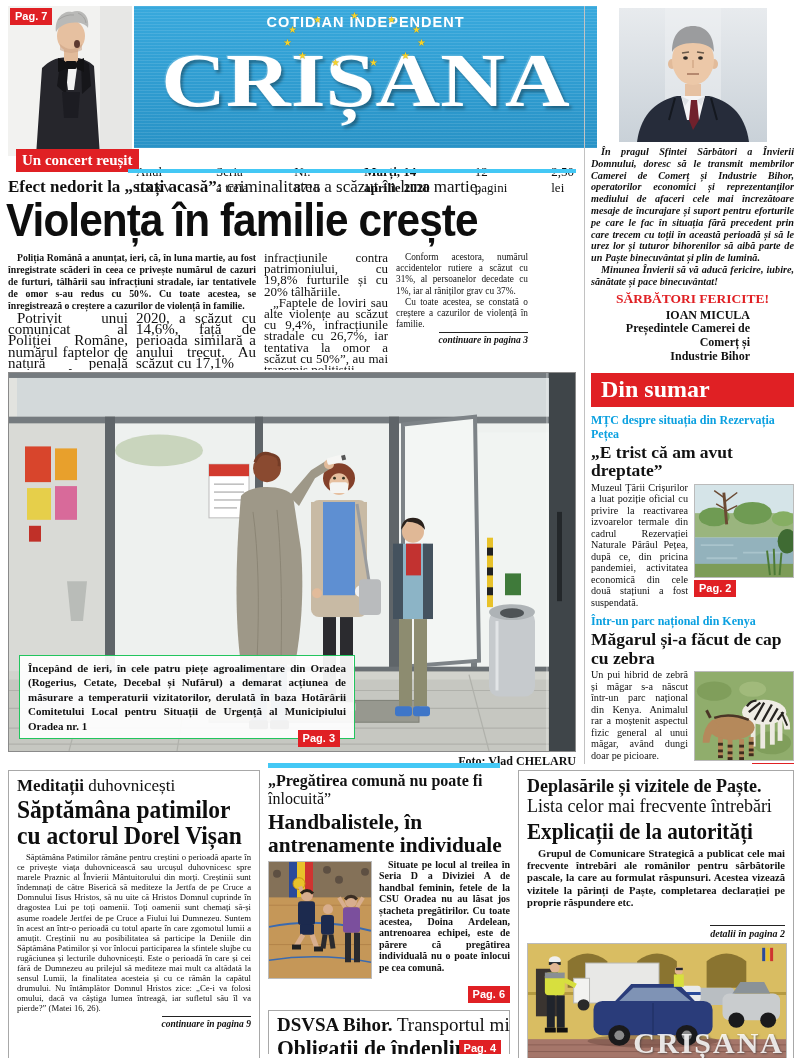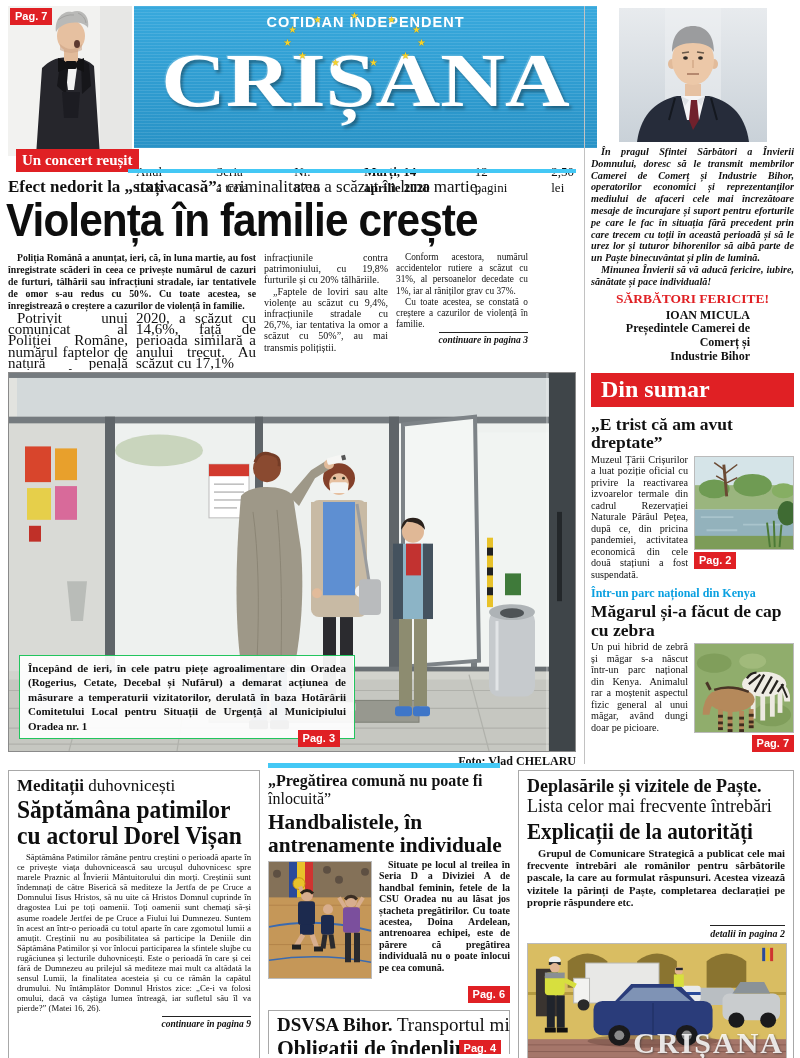--- a/index.html
+++ b/index.html
@@ -34,21 +34,21 @@
   .kicker{position:absolute;left:8px;top:177px;width:568px;font-size:17px;white-space:nowrap;}
   .kicker .b{font-weight:bold;}
   .main-headline{position:absolute;left:6px;top:194px;width:620px;
       font:bold 46px/52px "Liberation Sans",sans-serif;letter-spacing:-1px;color:#0e0e0e;
       transform:scaleX(.92);transform-origin:left;}
   .lead-cols{position:absolute;left:8px;top:252px;width:520px;height:118px;display:flex;gap:8px;overflow:hidden;}
   .lead-cols p{margin:0;text-align:justify;}
   .lc1{width:248px;flex:none;}
   .lc1 .lead{font-weight:bold;font-size:9.8px;line-height:12px;}
   .lc1 .twocol{columns:2;column-gap:8px;font-size:15px;line-height:11.2px;margin-top:1px;}
-  .lc2{width:124px;flex:none;font-size:10px;line-height:11.2px;}
+  .lc2{width:124px;flex:none;font-size:13px;line-height:11.2px;}
   .lc3{width:132px;flex:none;font-size:9.3px;line-height:11.2px;}
   .lead-cols .ind{text-indent:9px;}
   .cont{display:block;text-align:right;font:bold italic 9.5px/12px "Liberation Serif",serif;margin-top:2px;}
   .cont span{display:inline-block;border-top:1px solid #222;padding-top:1px;}
   
   .main-photo{position:absolute;left:8px;top:372px;width:568px;height:380px;border:1px solid #8a8a8a;
       box-sizing:border-box;overflow:visible;}
   .main-photo svg{display:block;width:100%;height:100%;}
   .photo-caption{position:absolute;left:10px;bottom:12px;width:318px;background:rgba(255,255,255,.93);
       border:1px solid #22c55e;padding:5px 8px;font:bold 11px/14.5px "Liberation Serif",serif;text-align:justify;}
@@ -321,31 +321,32 @@
       <path d="M53,44 C53,26 62,18 74,18 C86,18 95,26 95,44 C90,32 58,32 53,44 Z" fill="#9b9c9e"></path>
       <line x1="63" y1="45" x2="70" y2="44" stroke="#6a5a4a" stroke-width="1.6"></line>
       <line x1="78" y1="44" x2="85" y2="45" stroke="#6a5a4a" stroke-width="1.6"></line>
       <ellipse cx="66.5" cy="50" rx="2.4" ry="1.7" fill="#2e2a26"></ellipse>
         <ellipse cx="81.5" cy="50" rx="2.4" ry="1.7" fill="#2e2a26"></ellipse>
       <line x1="74" y1="52" x2="74" y2="60" stroke="#c79a78"></line>
       <line x1="68" y1="66" x2="80" y2="66" stroke="#a87860" stroke-width="1.6"></line>
     </svg>
     <div class="sb-message">
       <p>În pragul Sfintei Sărbători a Învierii Domnului, doresc să le transmit membrilor Camerei de Comerț și Industrie Bihor, operatorilor economici și reprezentanților mediului de afaceri cele mai încrezătoare mesaje de încurajare și suport pentru eforturile pe care le fac în situația fără precedent prin care trecem cu toții în această perioadă și să le urez lor și tuturor bihorenilor să aibă parte de un Paște binecuvântat și plin de lumină.</p>
-      <p>Minunea Învierii să vă aducă fericire, iubire, sănătate și pace individuală!</p>
+      <p>Minunea Învierii să vă aducă fericire, iubire, sănătate și pace binecuvântat!</p>
     </div>
     <div class="sb-greeting">SĂRBĂTORI FERICITE!</div>
     <div class="sb-signature">
       <div>IOAN MICULA</div>
       <div>Președintele Camerei de Comerț și</div>
       <div>Industrie Bihor</div>
     </div>
     <div class="sumar-banner">Din sumar</div>
 
     <div class="sumar-item">
+      <p class="sumar-kicker">MȚC despre situația din Rezervația Pețea</p>
       <div class="sumar-head">„E trist că am avut dreptate”</div>
       <div class="sumar-fig">
         <svg width="98" height="92" viewBox="0 0 102 98" preserveAspectRatio="none">
           <rect width="102" height="98" fill="#d5e4e8"></rect>
           <rect y="30" width="102" height="26" fill="#9ab57e"></rect>
           <ellipse cx="20" cy="34" rx="16" ry="10" fill="#6f9b53"></ellipse>
             <ellipse cx="60" cy="30" rx="20" ry="12" fill="#6f9b53"></ellipse>
           <ellipse cx="92" cy="36" rx="12" ry="8" fill="#86ae63"></ellipse>
           <path d="M30,8 L33,42" stroke="#6b4a33" stroke-width="3"></path>
           <path d="M31,14 L20,6 M31,18 L44,8 M32,26 L22,20 M32,28 L44,22" stroke="#6b4a33" stroke-width="1.5"></path>

